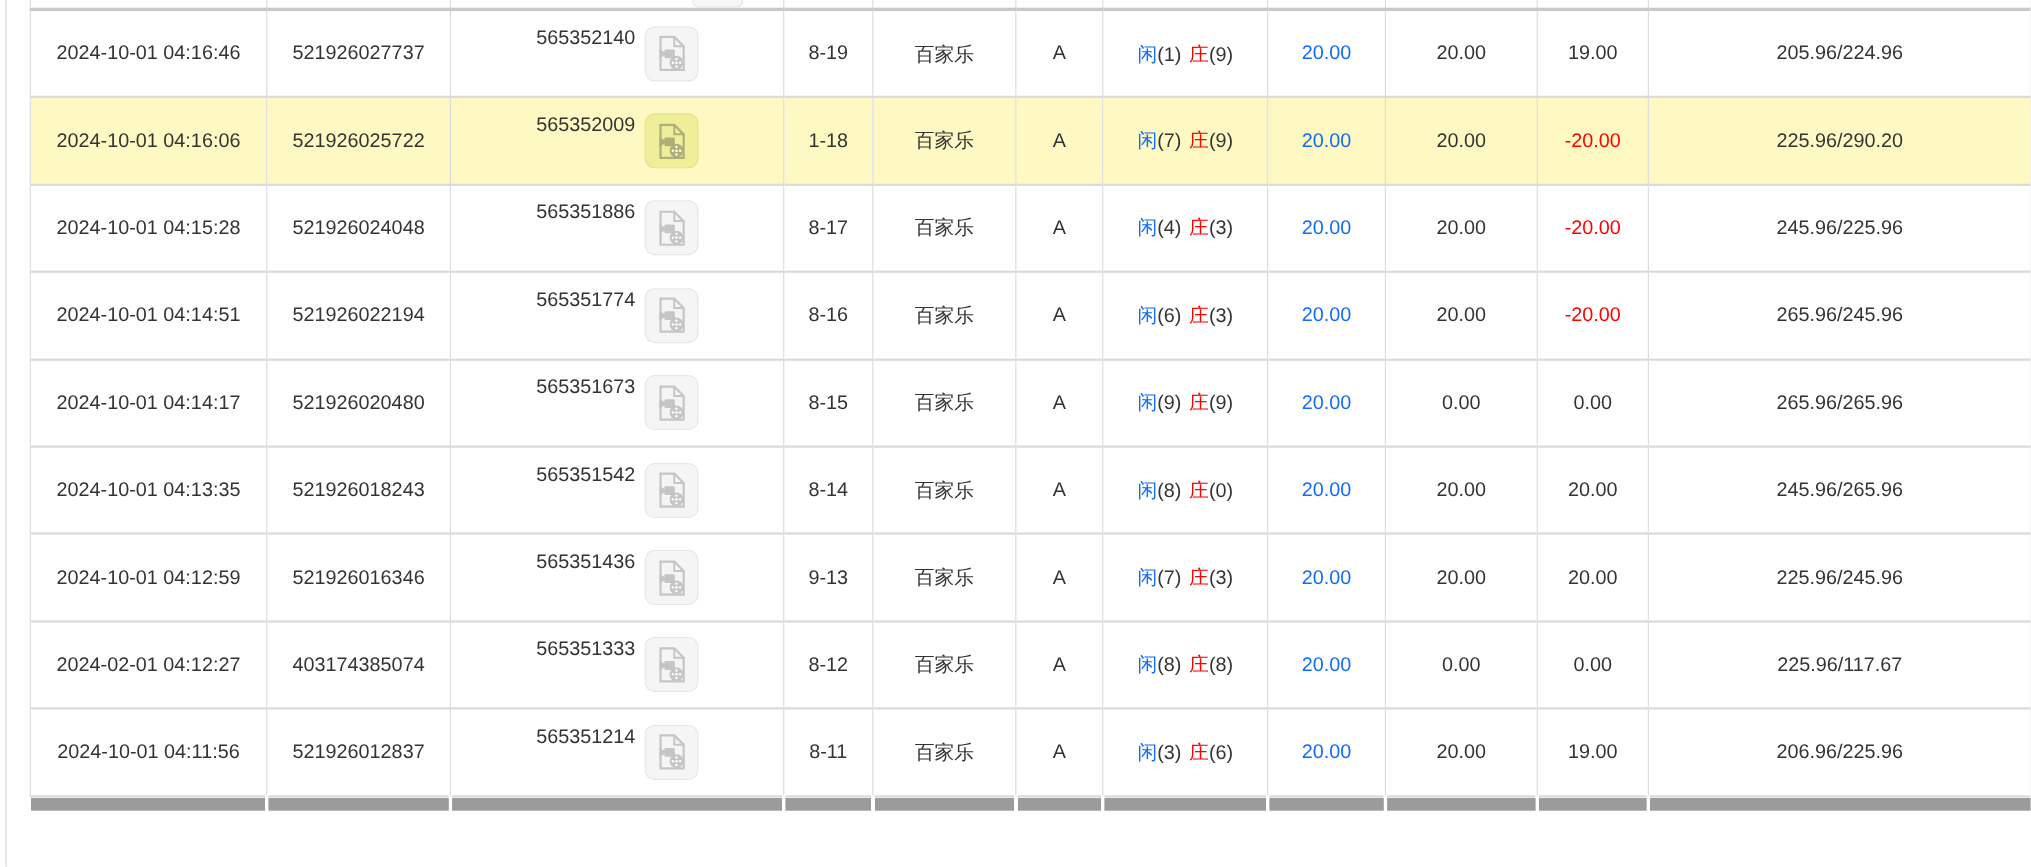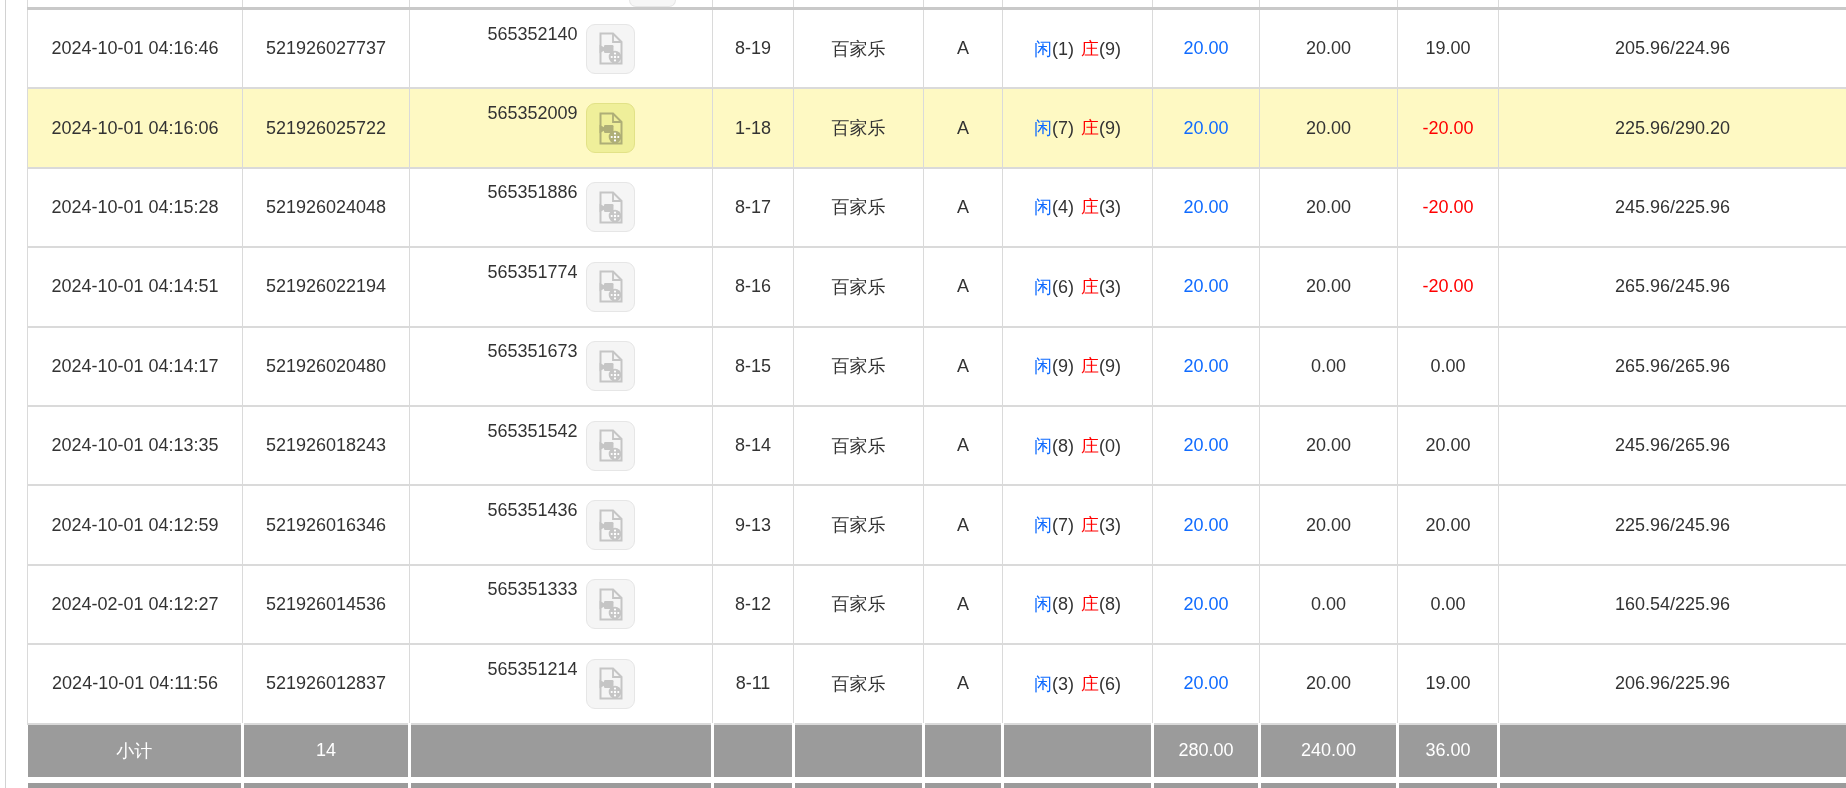--- a/index.html
+++ b/index.html
@@ -301,21 +301,21 @@
     <td>A</td>
     <td class="res"><span class="p">闲</span><span class="pv">(7)</span><span class="b">庄</span><span class="bv">(3)</span></td>
     <td class="bet">20.00</td>
     <td>20.00</td>
     <td class="wl">20.00</td>
     <td>225.96/245.96</td>
   </tr>
 
   <tr class="r">
     <td>2024-02-01 04:12:27</td>
-    <td>521926014536</td>
+    <td>403174385074</td>
     <td>
           <div class="gidwrap">
             <span>565351333</span>
             <span class="vbtn">
               <svg width="29" height="33" viewBox="0 0 29 33">
                 <path d="M4.5 1.5 H17 L25.5 10 V31.5 H4.5 Z" fill="none" stroke="currentColor" stroke-width="2"></path>
                 <path d="M17 1.5 V10 H25.5" fill="none" stroke="currentColor" stroke-width="1.8"></path>
                 <rect x="8" y="13" width="9.5" height="8" rx="1.2" fill="currentColor"></rect>
                 <path d="M8.5 15.5 L3.5 12.8 V21.2 L8.5 18.5 Z" fill="currentColor"></path>
                 <circle cx="19" cy="25" r="6.3" fill="currentColor"></circle>
@@ -328,21 +328,21 @@
             </span>
           </div>
         </td>
     <td>8-12</td>
     <td>百家乐</td>
     <td>A</td>
     <td class="res"><span class="p">闲</span><span class="pv">(8)</span><span class="b">庄</span><span class="bv">(8)</span></td>
     <td class="bet">20.00</td>
     <td>0.00</td>
     <td class="wl">0.00</td>
-    <td>160.54/225.96</td>
+    <td>225.96/117.67</td>
   </tr>
 
   <tr class="r">
     <td>2024-10-01 04:11:56</td>
     <td>521926012837</td>
     <td>
           <div class="gidwrap">
             <span>565351214</span>
             <span class="vbtn">
               <svg width="29" height="33" viewBox="0 0 29 33">
@@ -363,33 +363,20 @@
     <td>8-11</td>
     <td>百家乐</td>
     <td>A</td>
     <td class="res"><span class="p">闲</span><span class="pv">(3)</span><span class="b">庄</span><span class="bv">(6)</span></td>
     <td class="bet">20.00</td>
     <td>20.00</td>
     <td class="wl">19.00</td>
     <td>206.96/225.96</td>
   </tr>
 
-  <tr class="sum">
-    <td>小计</td>
-    <td>14</td>
-    <td></td>
-    <td></td>
-    <td></td>
-    <td></td>
-    <td></td>
-    <td>280.00</td>
-    <td>240.00</td>
-    <td>36.00</td>
-    <td></td>
-  </tr>
 
   <tr class="sliver">
     <td></td>
         <td></td>
         <td></td>
     <td></td>
         <td></td>
         <td></td>
     <td></td>
         <td></td>

